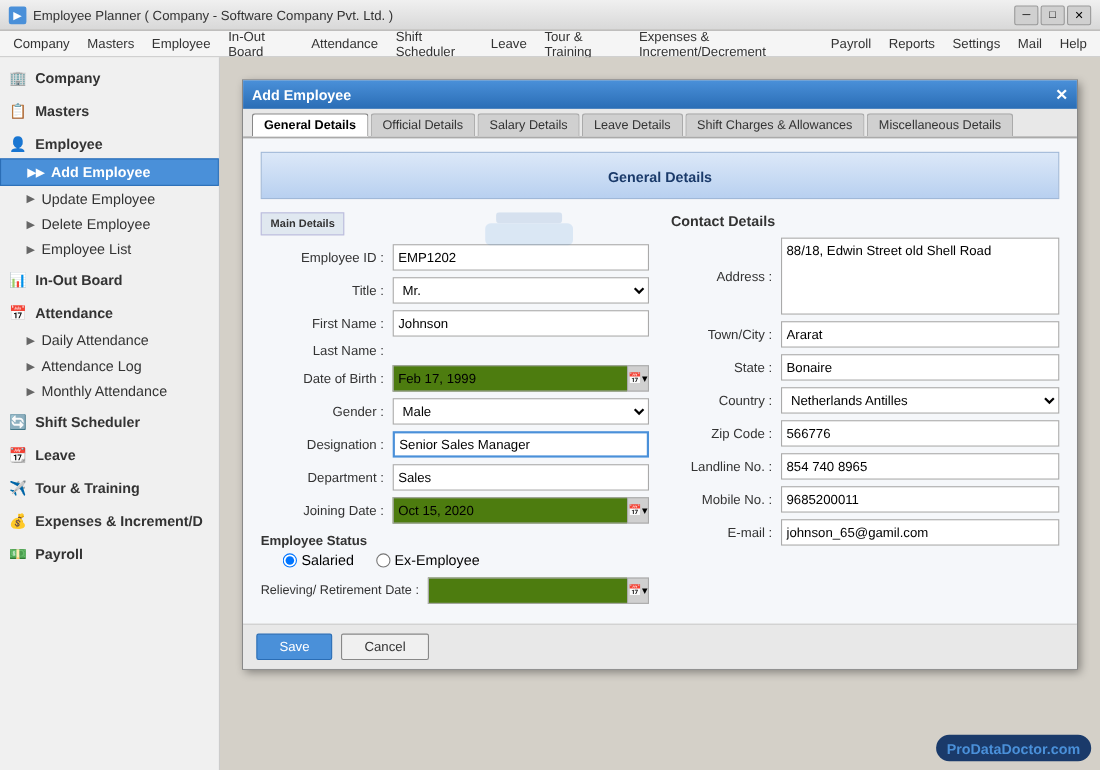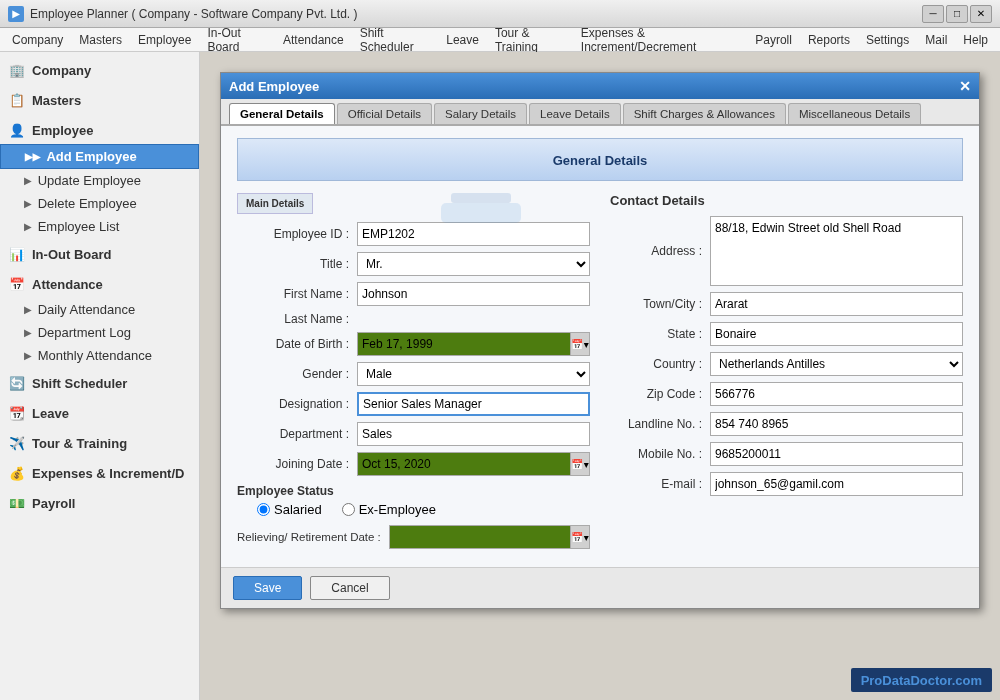--- a/index.html
+++ b/index.html
@@ -133,21 +133,21 @@
       padding: 4px 20px; font-size: 12px; cursor: pointer;
       border: 1px solid #888; border-radius: 2px;
     }
     .footer-btn.save { background: #4a90d9; color: white; border-color: #2a6db5; }
     .footer-btn.cancel { background: #f0f0f0; color: #333; }
 
     
     .watermark {
       position: absolute; bottom: 8px; right: 8px;
       background: #1a3a6a; color: white; padding: 4px 10px;
-      font-size: 14px; font-weight: bold; border-radius: 2px;
+      font-size: 14px; font-weight: bold; border-radius: 12px;
     }
     .watermark span { color: #4a90d9; }
   </style>
 </head>
 <body>
 
 <div class="title-bar">
   <div class="title-bar-left">
     <div class="title-bar-icon">▶</div>
     <span class="title-bar-title">Employee Planner ( Company - Software Company Pvt. Ltd. )</span>
@@ -228,21 +228,21 @@
       <div class="sidebar-group-header">
         <div class="sidebar-icon">📅</div>
         <span>Attendance</span>
       </div>
       <div class="sidebar-item">
         <span class="arrow">▶</span>
         <span>Daily Attendance</span>
       </div>
       <div class="sidebar-item">
         <span class="arrow">▶</span>
-        <span>Department Log</span>
+        <span>Attendance Log</span>
       </div>
       <div class="sidebar-item">
         <span class="arrow">▶</span>
         <span>Monthly Attendance</span>
       </div>
     </div>
 
     <div class="sidebar-group">
       <div class="sidebar-group-header">
         <div class="sidebar-icon">🔄</div>

